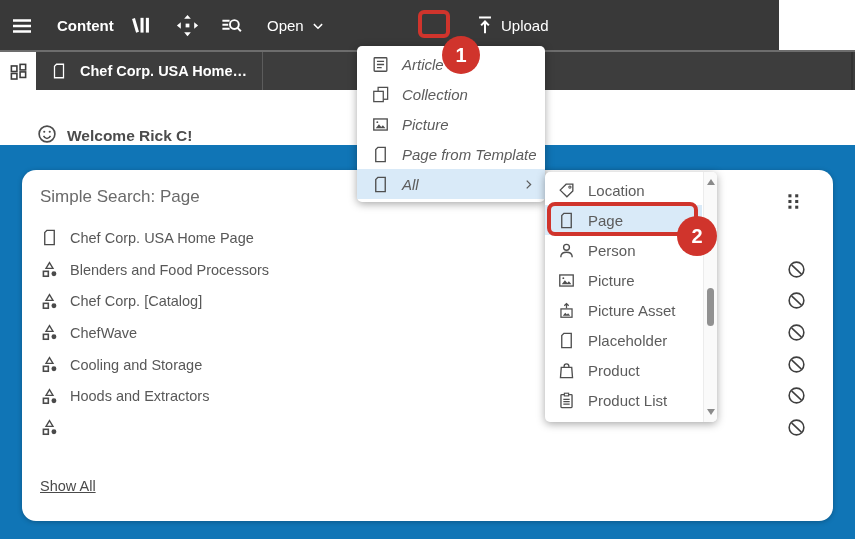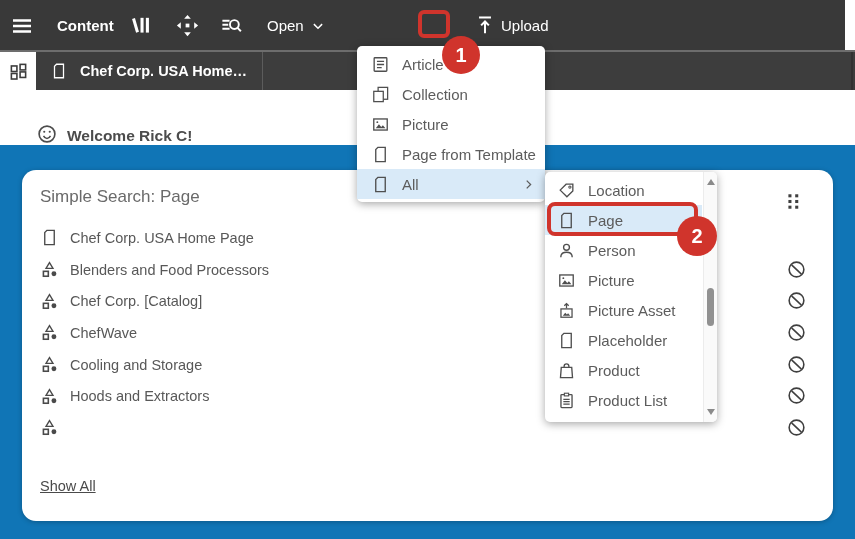--- a/index.html
+++ b/index.html
@@ -1,21 +1,21 @@
 <!DOCTYPE html>
 <html><head>
 <meta charset="utf-8">
 <style>
   html,body{margin:0;padding:0;background:#fff;}
   .stage{position:relative;width:855px;height:539px;overflow:hidden;
          font-family:"Liberation Sans",sans-serif;background:#fff;}
   svg.ic{display:block;}
 
   
-  .topbar{position:absolute;left:0;top:0;width:845px;height:50px;background:#393939;color:#fff;}
+  .topbar{position:absolute;left:0;top:0;width:779px;height:50px;background:#393939;color:#fff;}
   .tb-abs{position:absolute;}
   .tb-label{font-size:15px;color:#fff;line-height:20px;}
   .bold{font-weight:bold;}
   .create-btn{position:absolute;left:354px;top:9px;width:102px;height:34px;background:#5f5f5f;
               border-radius:4px;display:flex;align-items:center;color:#fff;}
   .create-btn .lbl{margin-left:14px;font-size:15px;}
   .hdivider{position:absolute;left:0;top:50px;width:855px;height:2px;background:#6d6d6d;}
 
   
   .tabbar{position:absolute;left:0;top:52px;width:855px;height:38px;background:#3d3d3d;}
@@ -49,21 +49,21 @@
   
   .menu{background:#fff;border-radius:5px;box-shadow:0 2px 9px rgba(0,0,0,0.35);position:absolute;}
   .menu1{left:357px;top:46px;width:188px;padding:3px 0;z-index:20;}
   .menu2{left:545px;top:172px;width:172px;height:250px;padding-top:3px;z-index:21;overflow:hidden;
          box-sizing:border-box;}
   .mrow{height:30px;display:flex;align-items:center;color:#5c5c5c;position:relative;}
   .mrow .mic{margin-left:14px;color:#4f4f4f;}
   .menu2 .mrow .mic{margin-left:12px;}
   .mrow .lbl{margin-left:12px;font-size:15px;white-space:nowrap;}
   .mrow.hl{background:#d9eaf8;}
-  .menu1 .mrow{padding-right:16px;}
+  .menu1 .mrow{padding-right:16px;font-style:italic;}
   .menu2 .mrow{margin-right:15px;}
   .mrow .subarrow{position:absolute;right:8px;color:#5c5c5c;}
 
   
   .sbar{position:absolute;right:0;top:0;width:14px;height:250px;background:#fafafa;
         border-left:1px solid #ececec;box-sizing:border-box;}
   .sb-up{position:absolute;left:3px;top:7px;width:0;height:0;
          border-left:4px solid transparent;border-right:4px solid transparent;border-bottom:6px solid #8a8a8a;}
   .sb-down{position:absolute;left:3px;bottom:7px;width:0;height:0;
          border-left:4px solid transparent;border-right:4px solid transparent;border-top:6px solid #8a8a8a;}

